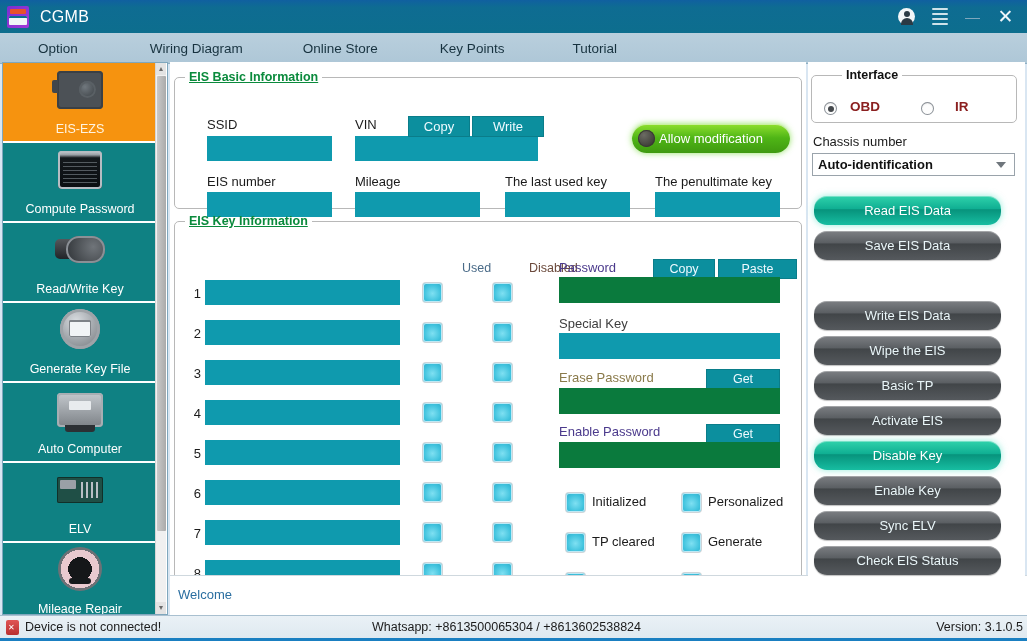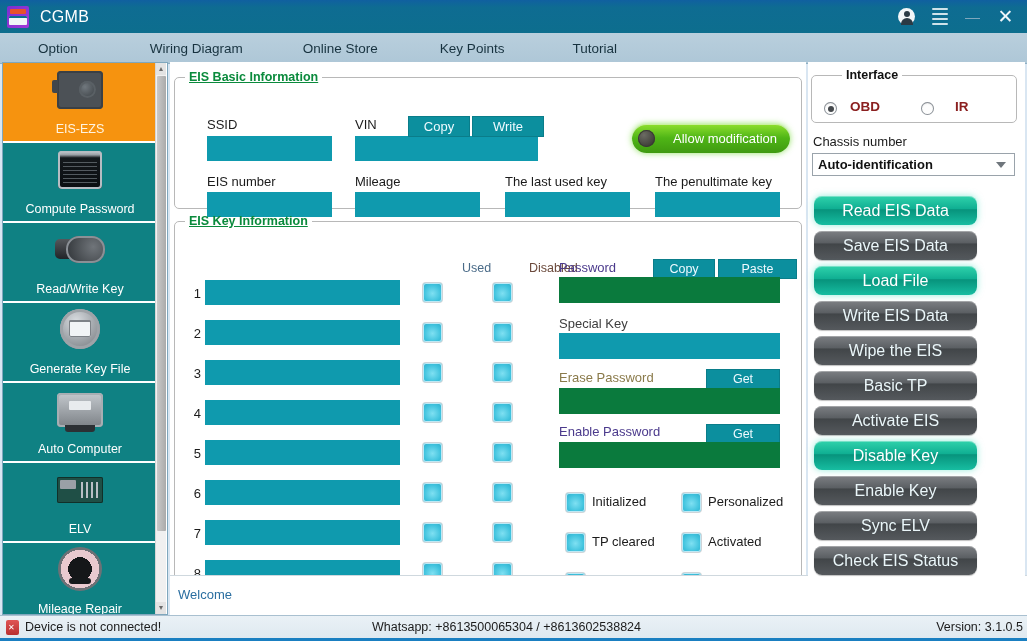--- a/index.html
+++ b/index.html
@@ -179,21 +179,21 @@
     position:absolute; left:457px; top:40px; width:158px; height:29px; border-radius:15px;
     background:linear-gradient(180deg,#8fe02e 0%,#4fb516 48%,#3f9a10 100%);
     box-shadow:0 0 6px rgba(120,220,60,.8), inset 0 1px 0 rgba(255,255,255,.55);
     display:flex; align-items:center; cursor:pointer;
   }
   .allowmod .led{
     width:17px; height:17px; border-radius:50%; margin-left:6px;
     background:radial-gradient(circle at 35% 30%,#6b6b63,#2e2e28);
     box-shadow:inset 0 0 0 1px #3a3a33;
   }
-  .allowmod .t{ color:#ffffff; font-size:13px; margin-left:18px; }
+  .allowmod .t{ color:#ffffff; font-size:13px; margin-left:4px; }
   .knum{ position:absolute; font-size:13px; color:#1b1b1b; width:12px; text-align:right; }
   .kfld{ position:absolute; left:30px; width:195px; height:25px; background:#0f9aae; }
 
   .colhead{ position:absolute; font-size:12.5px;margin-left:44px; }
   .h-used{ left:243px; top:33px; color:#4a6b88; }
   .h-dis { left:310px; top:33px; color:#6b4a3c; }
 
   .cbx{
     position:absolute; width:19px; height:19px; border-radius:3px;
     background:radial-gradient(circle at 50% 55%,#7fe0f2 0%,#3fc2dd 60%,#2fa9c6 100%);
@@ -244,23 +244,23 @@
     position:absolute; left:4px; top:91px; width:203px; height:23px;
     background:#ffffff; border:1px solid #9aa3ab; display:flex; align-items:center;
   }
   .combo .val{ font-size:13px; font-weight:bold; color:#111; margin-left:5px; }
   .combo .arr{
     margin-left:auto; margin-right:8px; width:0;height:0;
     border-left:5px solid transparent;border-right:5px solid transparent;border-top:6px solid #6f767c;
   }
 
   .pbtn{
-    position:absolute; left:6px; width:163px; height:29px; border-radius:8px;
+    position:absolute; left:6px; width:187px; height:29px; border-radius:13px;
     display:flex; align-items:center; justify-content:center;
-    font-size:16px; color:#eaf6f9; cursor:pointer;
+    font-size:13px; color:#eaf6f9; cursor:pointer;
     background:linear-gradient(180deg,#7c7f83 0%,#5a5e62 42%,#414548 44%,#55595d 100%);
     box-shadow:inset 0 1px 0 rgba(255,255,255,.3), 0 1px 1px rgba(0,0,0,.25);
   }
   .pbtn.on{
     background:linear-gradient(180deg,#2fd2ab 0%,#0fae92 45%,#07937c 47%,#17bda1 100%);
     box-shadow:0 0 7px rgba(60,220,190,.55), inset 0 1px 0 rgba(255,255,255,.35);
     color:#ffffff;
   }
 
   
@@ -445,21 +445,21 @@
       <div class="pw-fld green-f" style="left:384px;top:214px;width:221px"></div>
 
       <div class="cbx" style="left:391px;top:265px"></div>
       <div class="flagrow" style="left:417px;top:266px">Initialized</div>
       <div class="cbx" style="left:507px;top:265px"></div>
       <div class="flagrow" style="left:533px;top:266px">Personalized</div>
 
       <div class="cbx" style="left:391px;top:305px"></div>
       <div class="flagrow" style="left:417px;top:306px">TP cleared</div>
       <div class="cbx" style="left:507px;top:305px"></div>
-      <div class="flagrow" style="left:533px;top:306px">Activated</div>
+      <div class="flagrow" style="left:533px;top:306px">Generate</div>
 
       <div class="cbx" style="left:391px;top:345px"></div>
       <div class="flagrow" style="left:417px;top:346px">Dealer EIS</div>
       <div class="cbx" style="left:507px;top:345px"></div>
       <div class="flagrow" style="left:533px;top:346px">FBS4</div>
     </fieldset>
   </div>
 
   <div class="mainbottom"></div>
   <div class="welcome">Welcome</div>
@@ -474,21 +474,20 @@
     </fieldset>
 
     <div class="chassis-l">Chassis number</div>
     <div class="combo">
       <div class="val">Auto-identification</div>
       <div class="arr"></div>
     </div>
 
     <div class="pbtn on" style="top:134px">Read EIS Data</div>
     <div class="pbtn" style="top:169px">Save EIS Data</div>
-    <div class="pbtn on" style="top:204px">Load File</div>
     <div class="pbtn" style="top:239px">Write EIS Data</div>
     <div class="pbtn" style="top:274px">Wipe the EIS</div>
     <div class="pbtn" style="top:309px">Basic TP</div>
     <div class="pbtn" style="top:344px">Activate EIS</div>
     <div class="pbtn on" style="top:379px">Disable Key</div>
     <div class="pbtn" style="top:449px">Sync ELV</div>
     <div class="pbtn" style="top:414px">Enable Key</div>
     <div class="pbtn" style="top:484px">Check EIS Status</div>
   </div>
 

